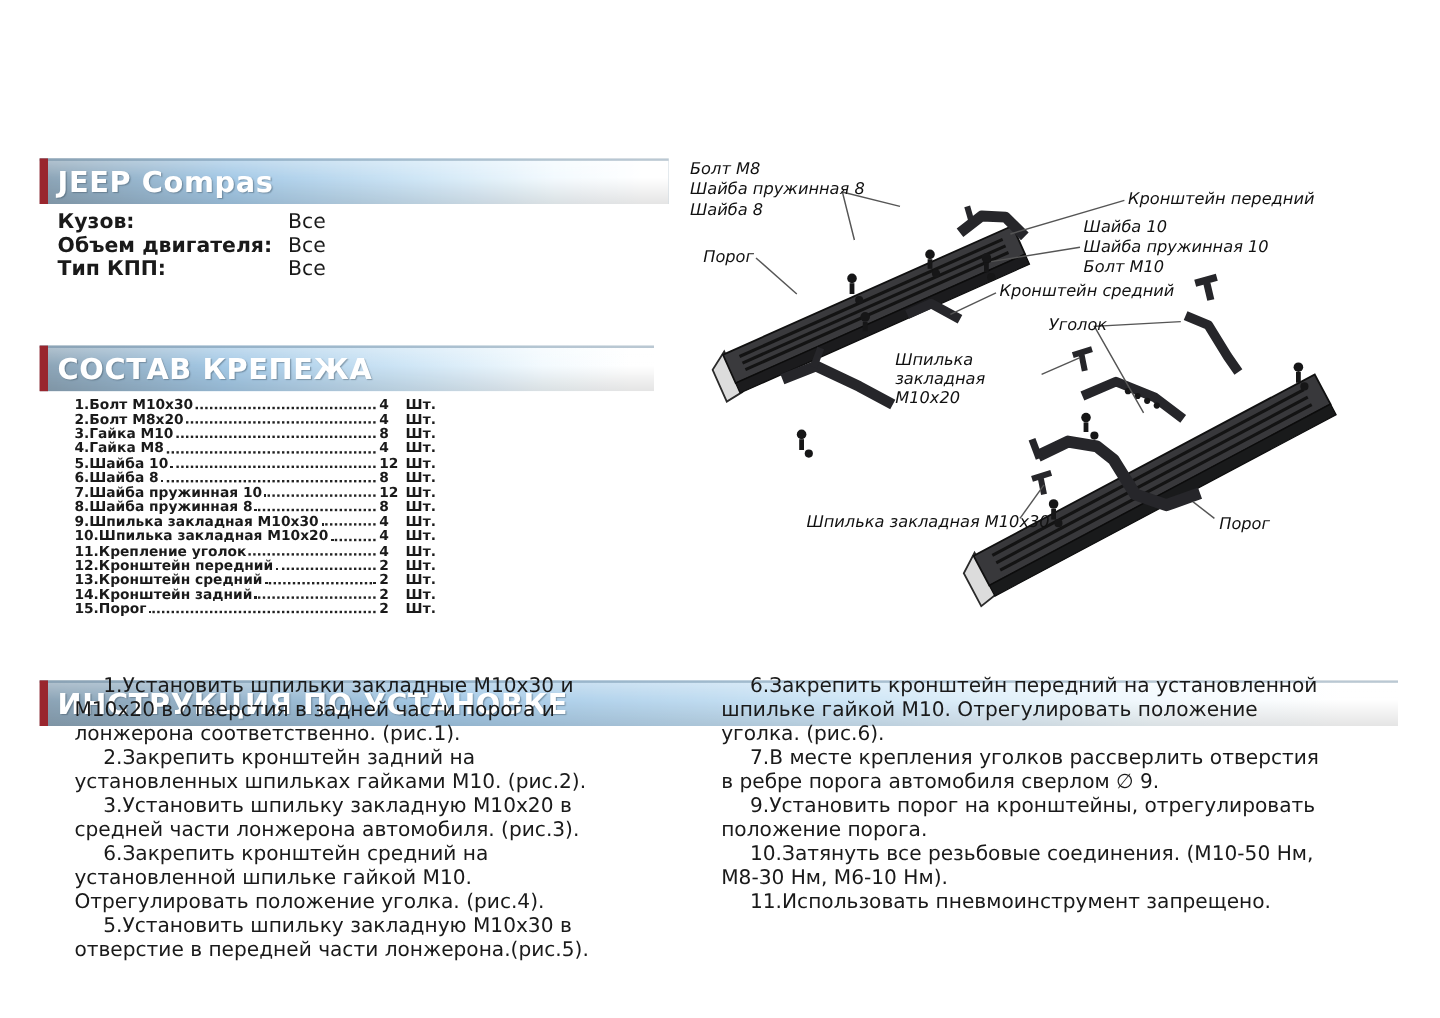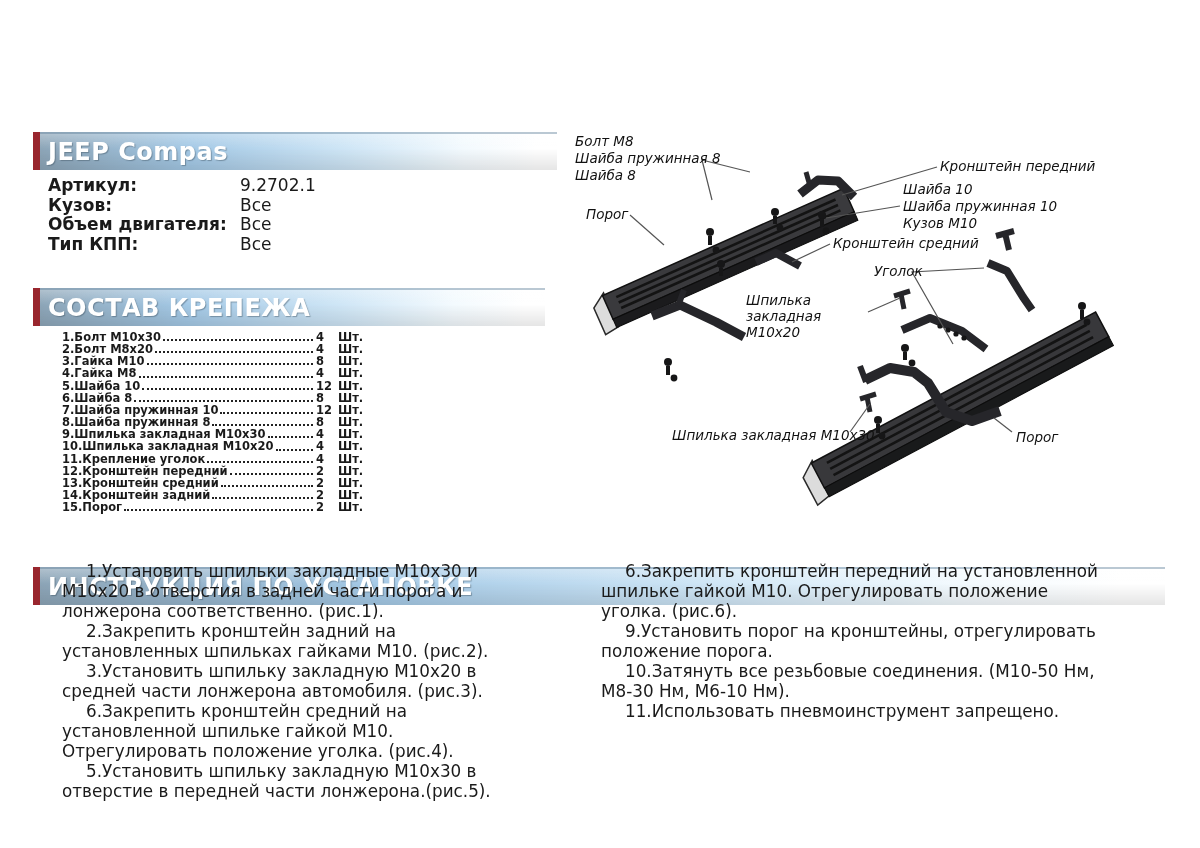--- a/index.html
+++ b/index.html
@@ -58,24 +58,20 @@
   .dlabel.wrap{white-space:normal;width:126px;}
 </style>
 </head>
 <body>
 
 <div class="bar abs" style="left:33px;top:132px;width:524px;">
   <span class="bar-text">JEEP Compas</span>
 </div>
 
 <div class="abs info">
-  <div class="info-row">
-    <span class="info-label">Артикул:</span>
-    <span class="info-value">9.2702.1</span>
-  </div>
   <div class="info-row">
     <span class="info-label">Кузов:</span>
     <span class="info-value">Все</span>
   </div>
   <div class="info-row">
     <span class="info-label">Объем двигателя:</span>
     <span class="info-value">Все</span>
   </div>
   <div class="info-row">
     <span class="info-label">Тип КПП:</span>
@@ -187,20 +183,21 @@
 <div class="instr-col" id="instr-left">
   <p>1.Установить шпильки закладные М10х30 и М10х20 в отверстия в задней части порога и лонжерона соответственно. (рис.1).</p>
   <p>2.Закрепить кронштейн задний на установленных шпильках гайками М10. (рис.2).</p>
   <p>3.Установить шпильку закладную М10х20 в средней части лонжерона автомобиля. (рис.3).</p>
   <p>6.Закрепить кронштейн средний на установленной шпильке гайкой М10. Отрегулировать положение уголка. (рис.4).</p>
   <p>5.Установить шпильку закладную М10х30 в отверстие в передней части лонжерона.(рис.5).</p>
 </div>
 
 <div class="instr-col" id="instr-right">
   <p>6.Закрепить кронштейн передний на установленной шпильке гайкой М10. Отрегулировать положение уголка. (рис.6).</p>
+  <p>7.В месте крепления уголков рассверлить отверстия в ребре порога автомобиля сверлом ∅ 9.</p>
   <p>9.Установить порог на кронштейны, отрегулировать положение порога.</p>
   <p>10.Затянуть все резьбовые соединения. (М10-50 Нм, М8-30 Нм, М6-10 Нм).</p>
   <p>11.Использовать пневмоинструмент запрещено.</p>
 </div>
 
 <div class="abs" id="diagram">
   <svg width="640" height="395" viewBox="0 0 640 395">
 
     <g transform="translate(37,178) rotate(-24)">
       <polygon points="8,-2 -7,8 -7,37 8,35" fill="#dcdcdc" stroke="#2a2a2a" stroke-width="1.5"></polygon>
@@ -279,19 +276,19 @@
     </g>
   </svg>
 
   <div class="dlabel" style="left:15px;top:13px;">Болт М8</div>
   <div class="dlabel" style="left:15px;top:30px;">Шайба пружинная 8</div>
   <div class="dlabel" style="left:15px;top:47px;">Шайба 8</div>
   <div class="dlabel" style="left:26px;top:86px;">Порог</div>
   <div class="dlabel" style="left:380px;top:38px;">Кронштейн передний</div>
   <div class="dlabel" style="left:343px;top:61px;">Шайба 10</div>
   <div class="dlabel" style="left:343px;top:78px;">Шайба пружинная 10</div>
-  <div class="dlabel" style="left:343px;top:95px;">Кузов М10</div>
+  <div class="dlabel" style="left:343px;top:95px;">Болт М10</div>
   <div class="dlabel" style="left:273px;top:115px;">Кронштейн средний</div>
   <div class="dlabel" style="left:314px;top:143px;">Уголок</div>
   <div class="dlabel wrap" style="left:186px;top:172px;">Шпилька закладная М10х20</div>
   <div class="dlabel" style="left:112px;top:307px;">Шпилька закладная М10х30</div>
   <div class="dlabel" style="left:456px;top:309px;">Порог</div>
 </div>
 
 </body></html>

